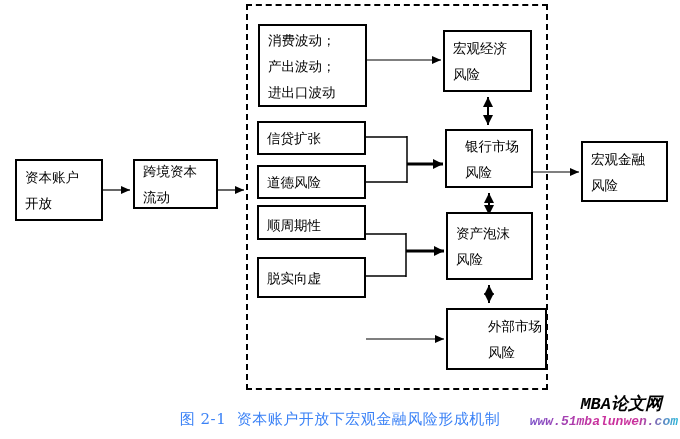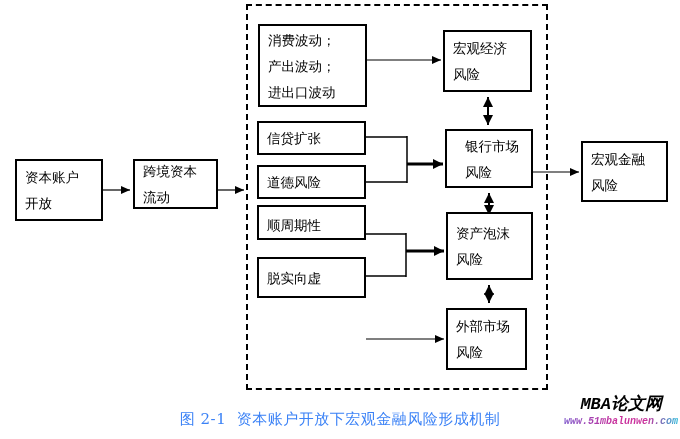--- a/index.html
+++ b/index.html
@@ -60,21 +60,21 @@
     display:block;
     font-size:17px;
     font-weight:bold;
     font-style:italic;
     color:#000000;
     padding-right:16px;
     line-height:19px;
   }
   #watermark .wm-url{
     display:block;
-    font-size:10px;
+    font-size:13px;
     font-style:italic;
     font-weight:bold;
     line-height:15px;
     background:linear-gradient(90deg,#7b52c9 0%,#c9309c 45%,#c9309c 72%,#29b7d8 100%);
     -webkit-background-clip:text;
     background-clip:text;
     color:transparent;
   }
 </style>
 </head>
@@ -162,21 +162,21 @@
   <div class="node" style="left:445px;top:129px;width:88px;height:59px;justify-content:center;">
     <span class="lbl">银行市场
 风险</span>
   </div>
 
   <div class="node" style="left:446px;top:212px;width:87px;height:68px;">
     <span class="lbl">资产泡沫
 风险</span>
   </div>
 
-  <div class="node" style="left:446px;top:308px;width:81px;height:62px;">
+  <div class="node" style="left:446px;top:308px;width:101px;height:62px;padding-left:32px;">
     <span class="lbl">外部市场
 风险</span>
   </div>
 
   <div class="node" style="left:581px;top:141px;width:87px;height:61px;">
     <span class="lbl">宏观金融
 风险</span>
   </div>
 
   <div id="caption">图 2-1  资本账户开放下宏观金融风险形成机制</div>

